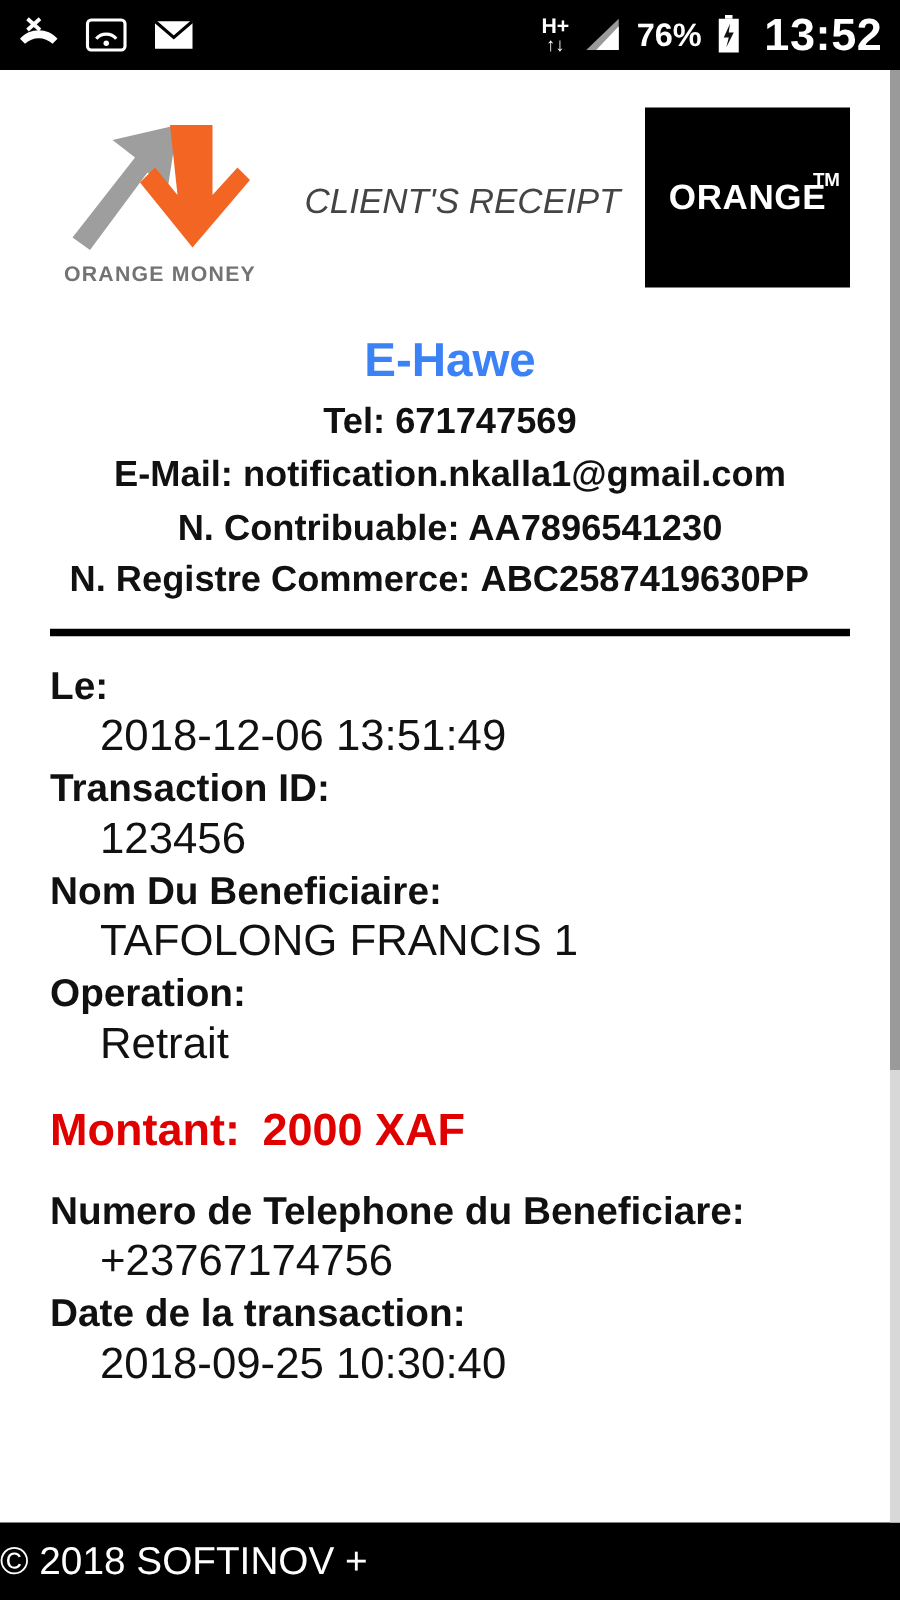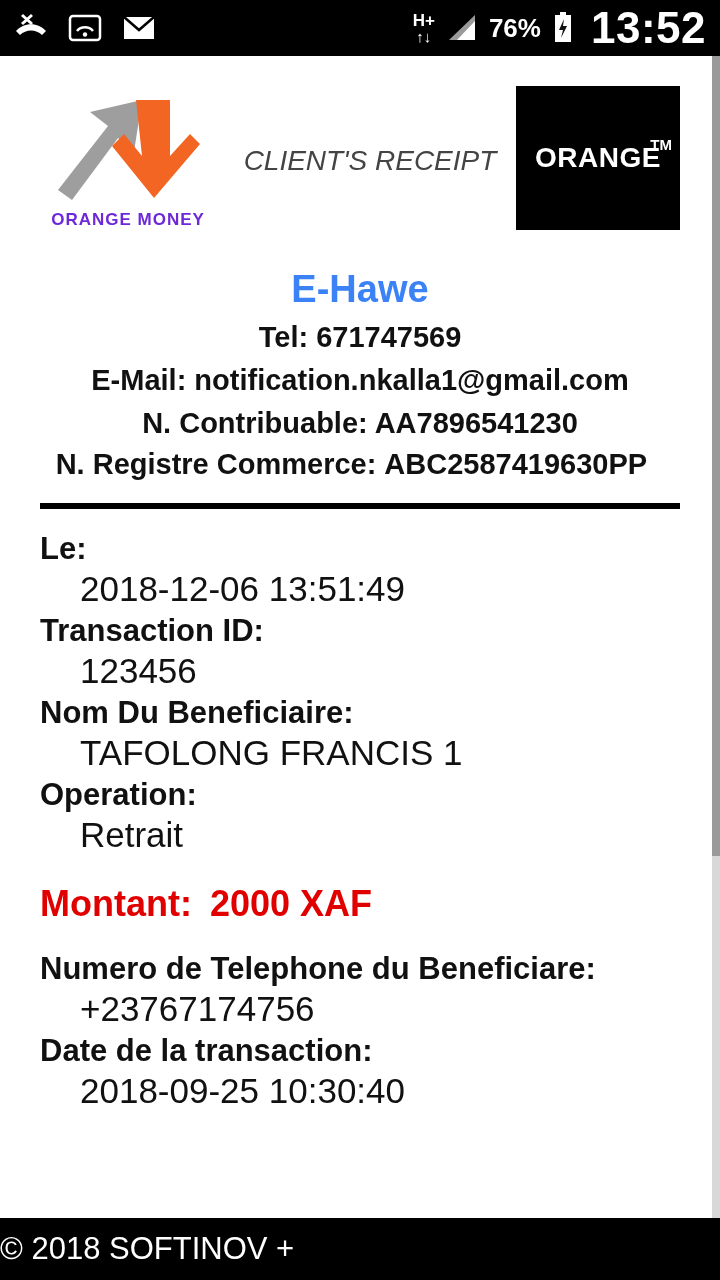--- a/index.html
+++ b/index.html
@@ -23,21 +23,21 @@
     color: #ffffff;
     display: flex;
     align-items: center;
     padding: 0 14px;
     flex: 0 0 auto;
   }
   .sb-left { display: flex; align-items: center; gap: 20px; }
   .sb-right { margin-left: auto; display: flex; align-items: center; gap: 10px; }
   .sb-icon { display: inline-flex; align-items: center; justify-content: center; }
   .sb-time {
-    font-size: 44px; font-weight: 700; letter-spacing: 0.5px;
+    font-size: 36px; font-weight: 700; letter-spacing: 0.5px;
     margin-left: 6px;
   }
   .sb-batt-text { font-size: 26px; font-weight: 700; }
   .net-h { font-size: 17px; font-weight: 700; line-height: 1; text-align: center; }
   .net-h small { display:block; font-size: 15px; font-weight: 700; }
 
   
   .content {
     flex: 1 1 auto;
     background: #ffffff;
@@ -51,21 +51,21 @@
     height: 196px;
     padding-top: 8px;
   }
   .logo-block {
     width: 176px;
     display: flex; flex-direction: column; align-items: center;
   }
   .logo-mark { position: relative; width: 156px; height: 118px; }
   .logo-caption {
     margin-top: 6px;
-    color: #6d28d9;
+    color: #737373;
     font-size: 17px;
     font-weight: 700;
     letter-spacing: 1px;
   }
   .title-block {
     flex: 1 1 auto;
     text-align: center;
     padding-left: 8px;
   }
   .title-fr {

